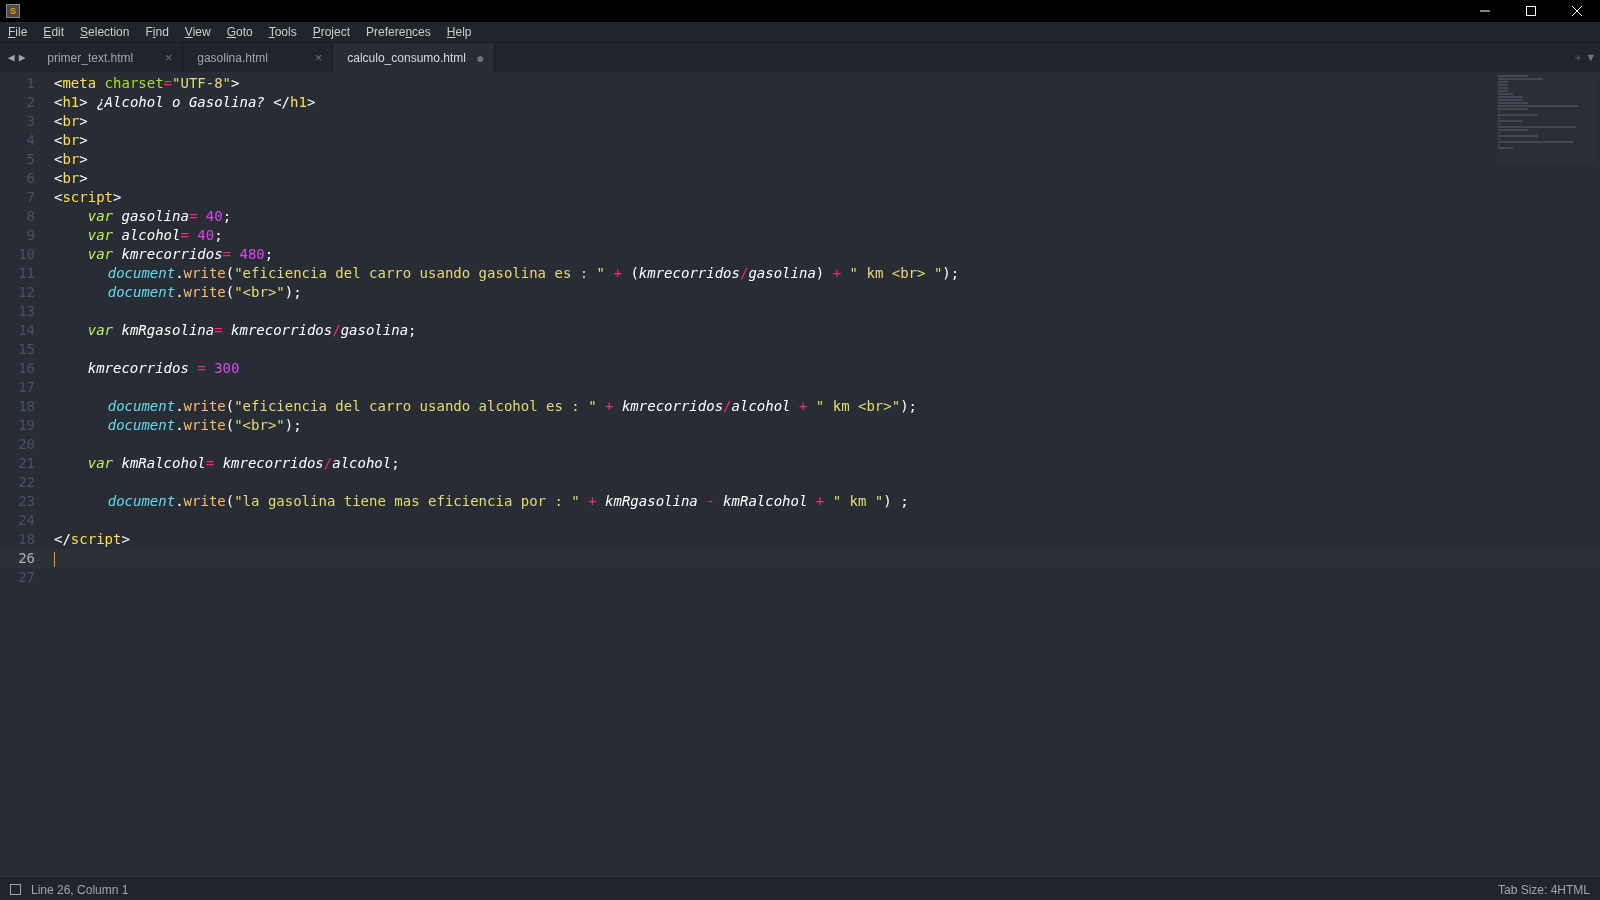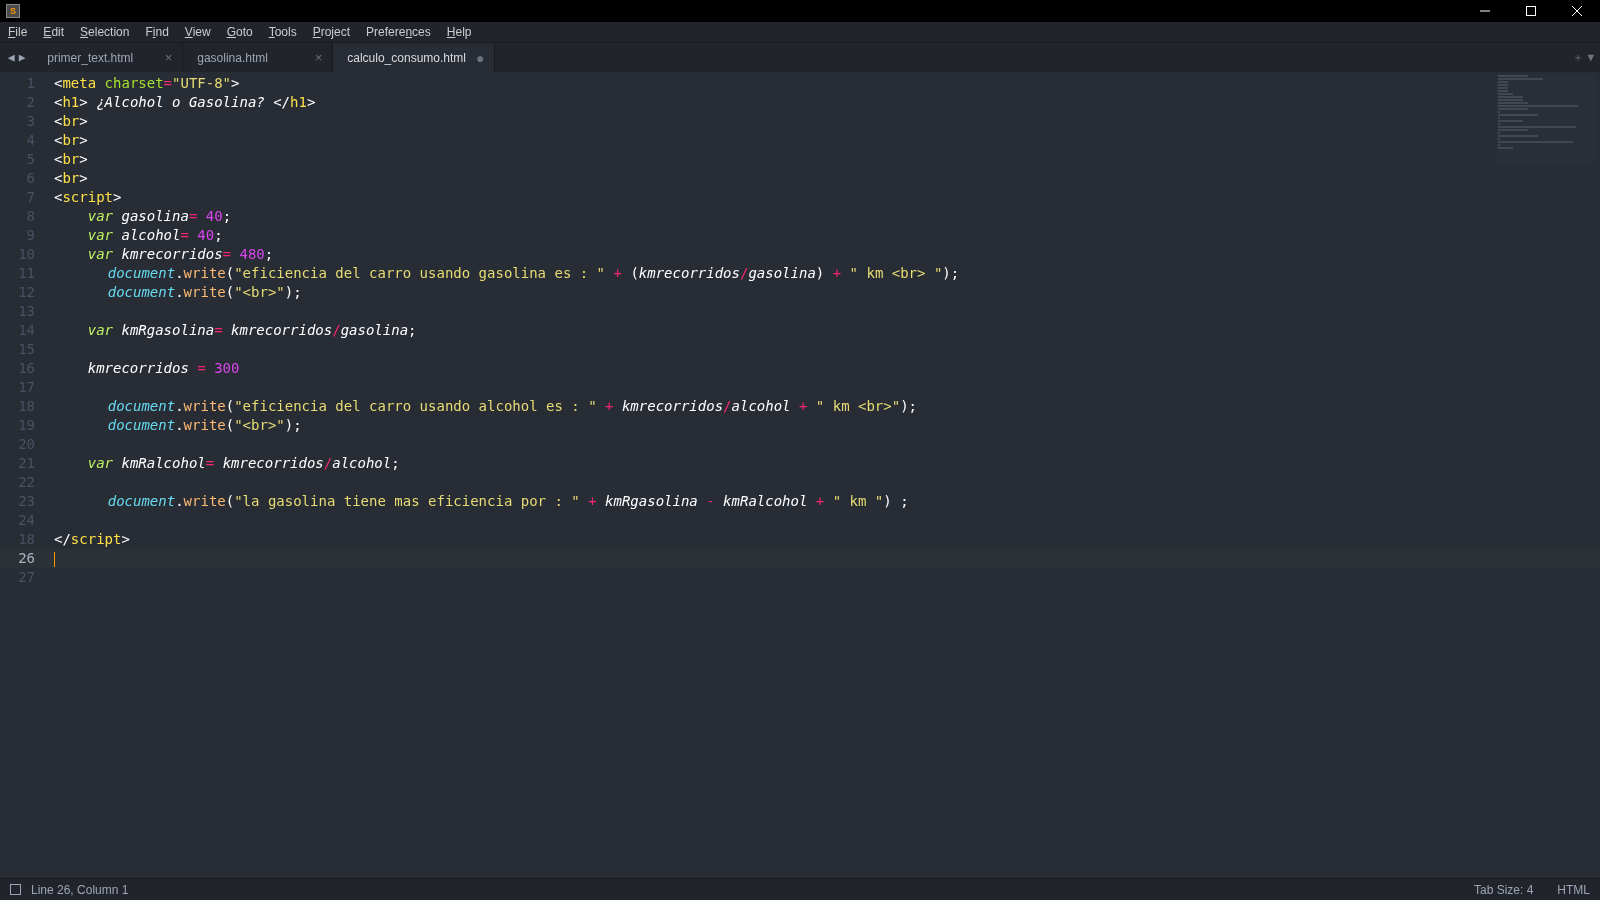--- a/index.html
+++ b/index.html
@@ -166,21 +166,21 @@
   display: flex;
   align-items: center;
   padding: 0 10px;
   font-family: "Segoe UI", sans-serif;
   font-size: 12px;
   color: #9da5b4;
   border-top: 1px solid #181a1f;
 }
 .statusbar-left { display: flex; align-items: center; gap: 10px; }
 .statusbar-gap { flex: 1; }
-.statusbar-right { display: flex; align-items: flex-start; gap: 24px; }
+.statusbar-right { display: flex; align-items: flex-start; }
 .sb-icon {
   width: 11px; height: 11px; border: 1px solid #9da5b4;
 }
 
 
 .c-punct { color: #ffffff; }
 .c-tag   { color: #fde047; }  
 .c-attr  { color: #a6e22e; }  
 .c-str   { color: #e6db74; }  
 .c-kw    { color: #bef264; font-style: italic; }  

